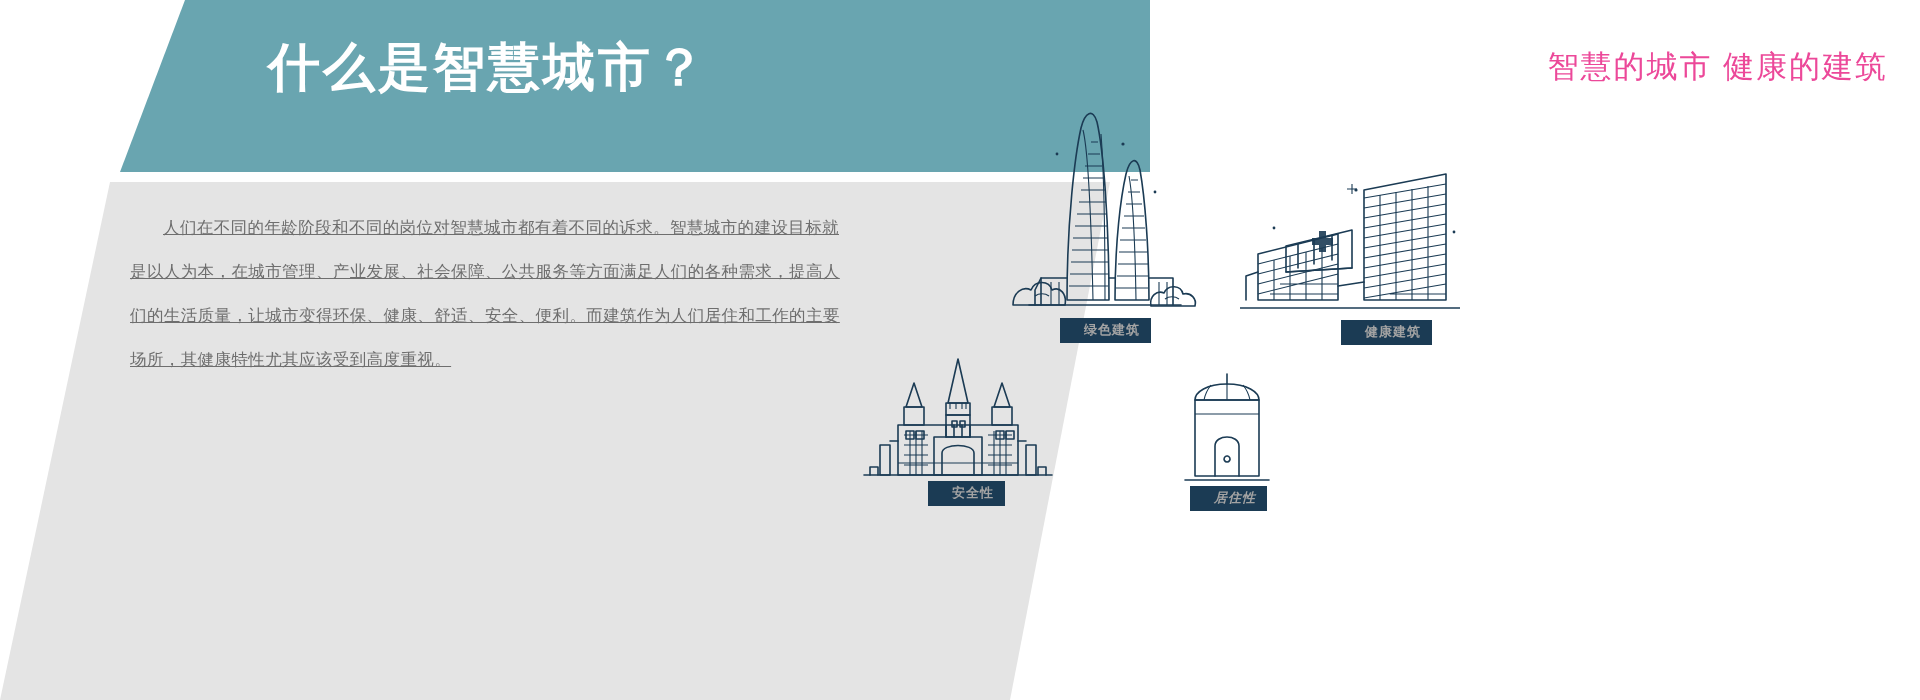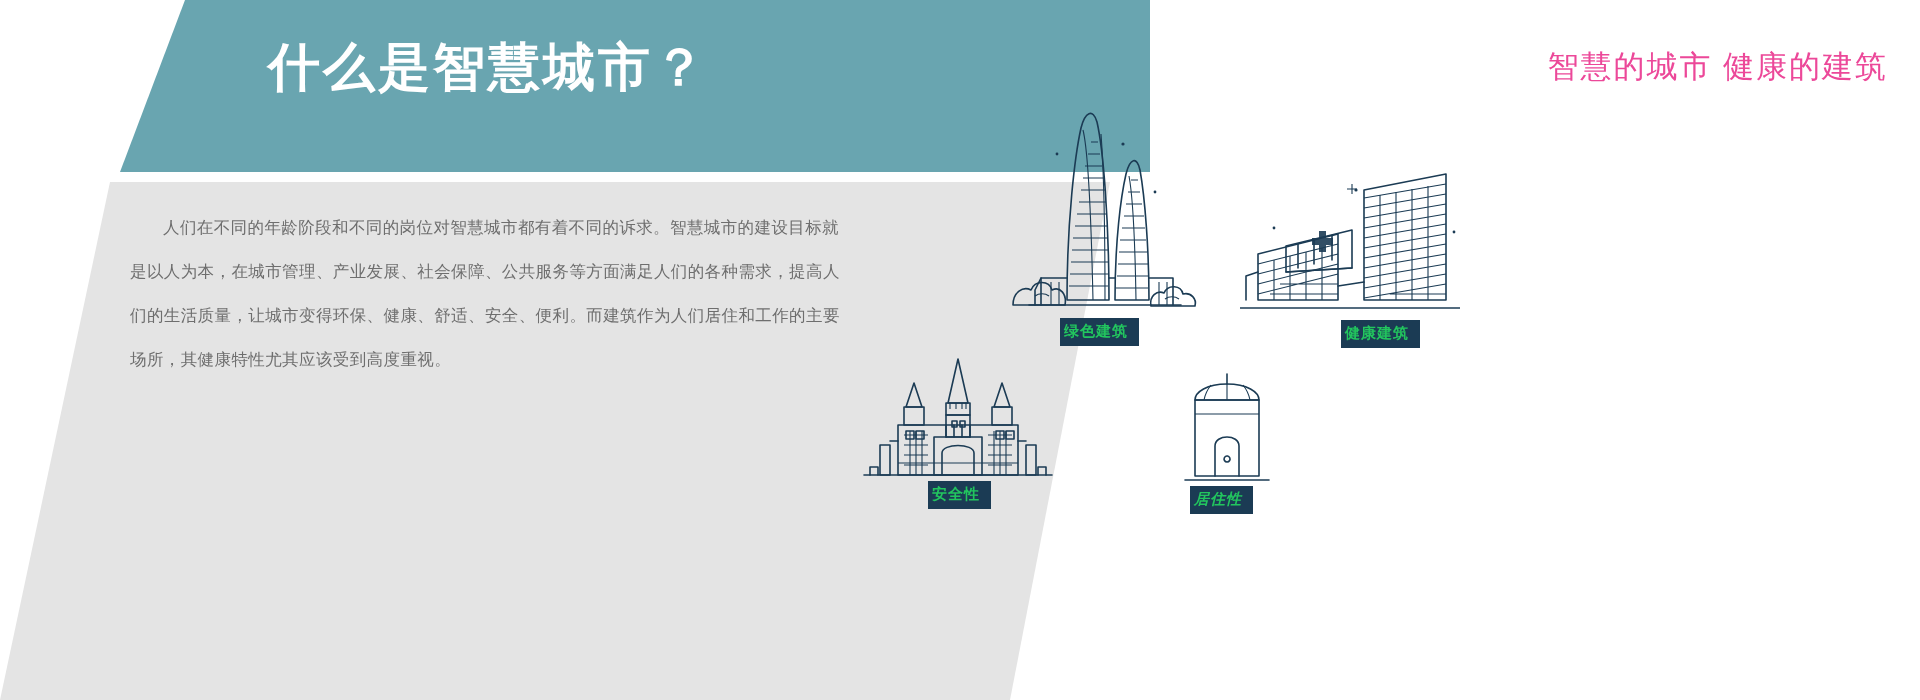--- a/index.html
+++ b/index.html
@@ -49,35 +49,35 @@
   }
   .body-text {
     position: absolute;
     left: 130px; top: 205px;
     width: 720px;
     color: #6e6e6e;
     font-size: 16.5px;
     line-height: 44px;
     letter-spacing: 0.4px;
   }
-  .body-text p { text-indent: 2em; }
+  .body-text p { text-indent: 2em; text-decoration: underline; }
   .body-text p.gap { margin-top: 46px; }
 
   
   .illus { position: absolute; left: 850px; top: 90px; width: 1070px; height: 540px; }
   .ill-item { position: absolute; }
   .ill-svg { display: block; }
   .badge {
     position: absolute;
     background: #1b3b54;
-    color: #22c55e;
-    font-size: 15px;
+    color: #a3a3a3;
+    font-size: 13px;
     font-weight: bold;
     letter-spacing: 1px;
-    padding: 5px 11px 6px 4px;
+    padding: 5px 11px 6px 24px;
     white-space: nowrap;
     line-height: 1.1;
   }
   svg .st { fill: none; stroke: #1b3b54; stroke-width: 1.6; stroke-linejoin: round; stroke-linecap: round; }
   svg .stf { fill: #1b3b54; stroke: none; }
   svg .thin { fill: none; stroke: #1b3b54; stroke-width: 1.1; }
 </style>
 </head>
 <body>
 

